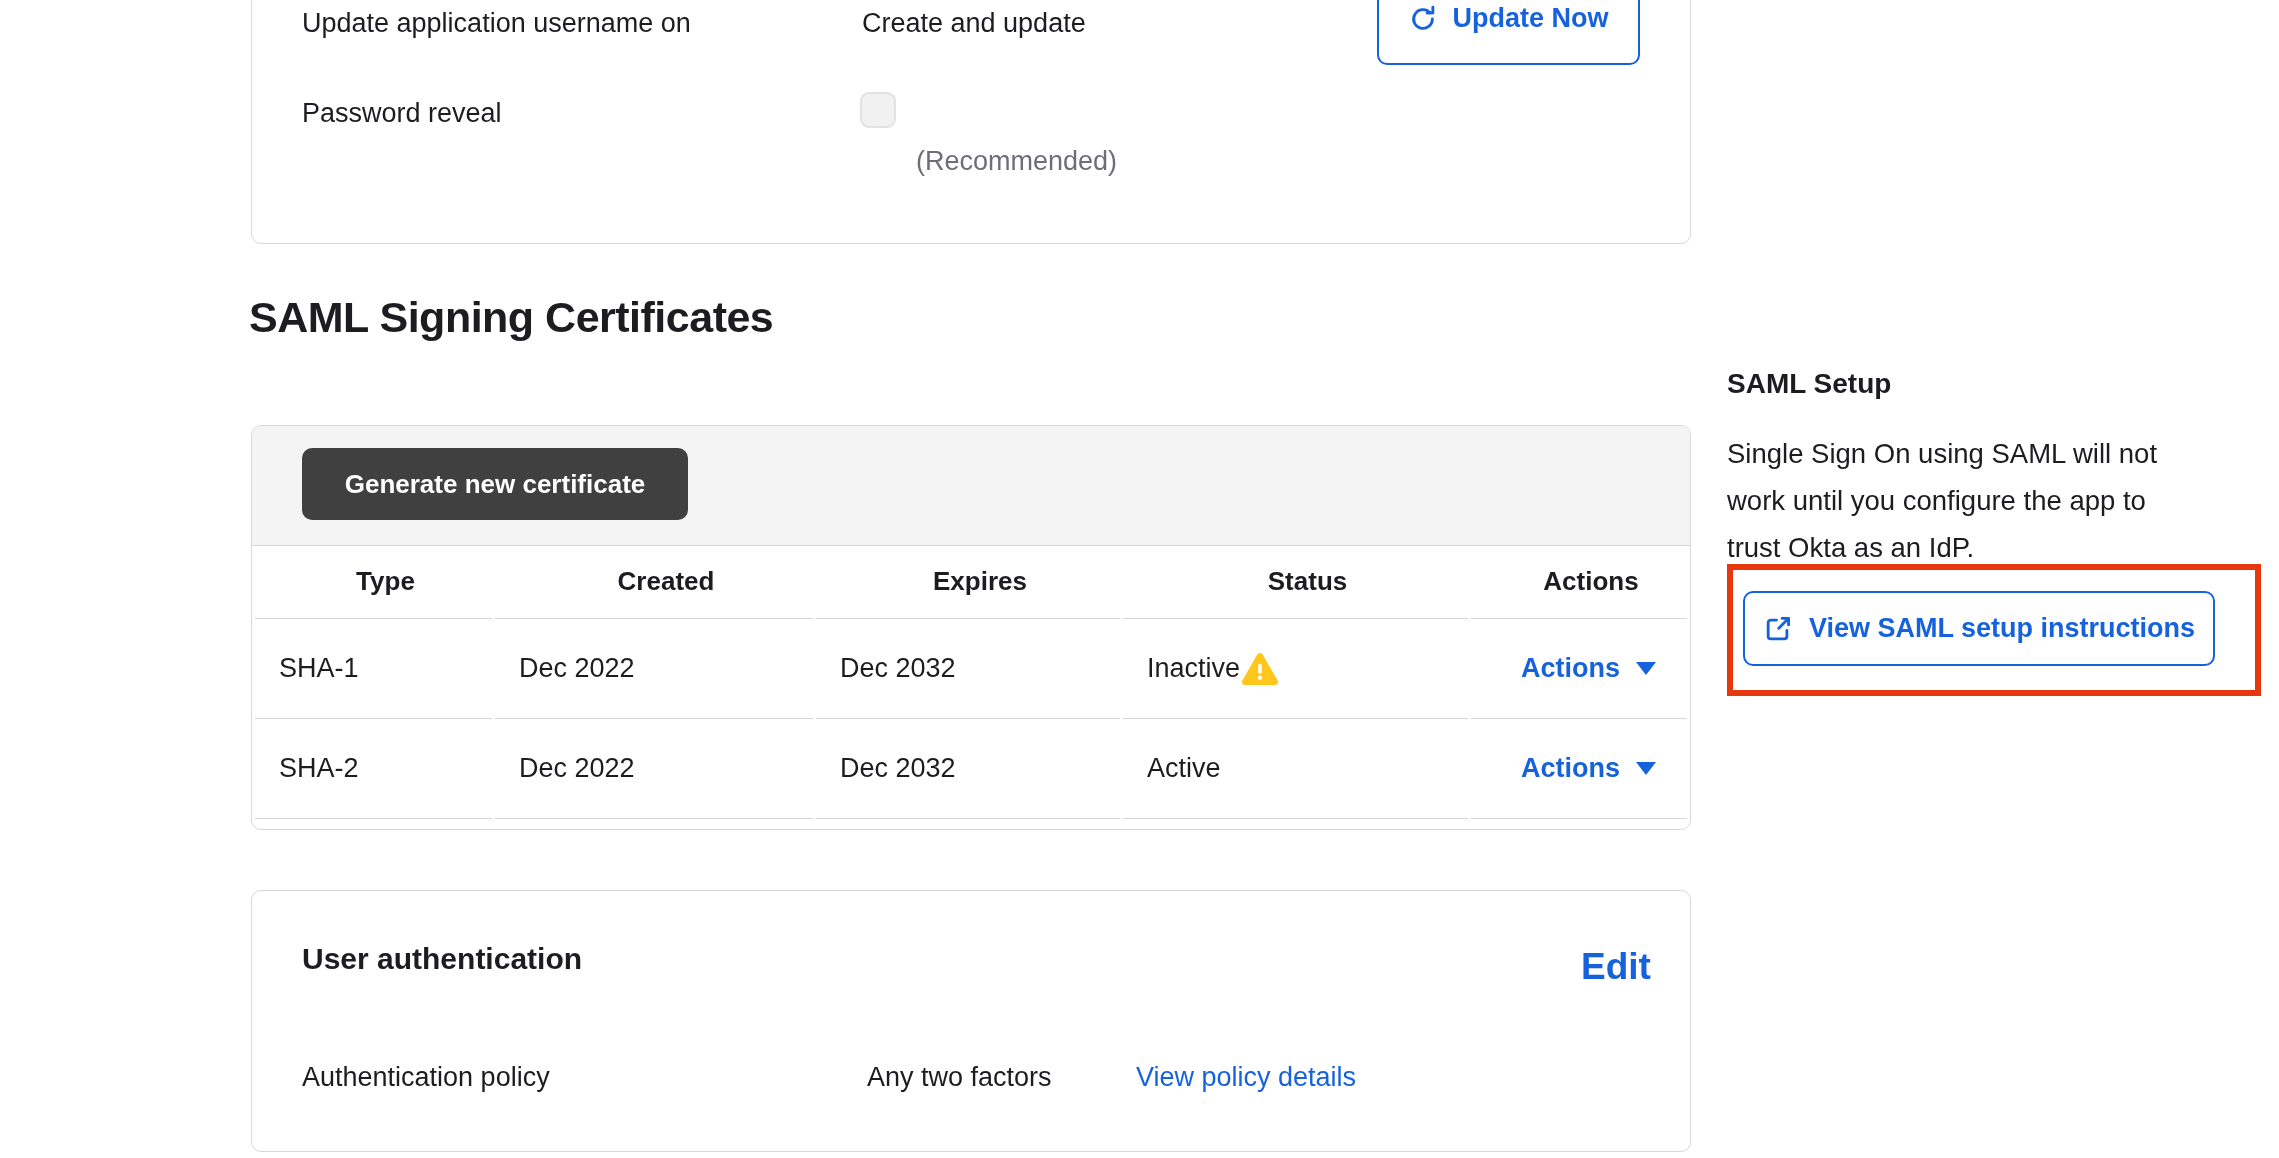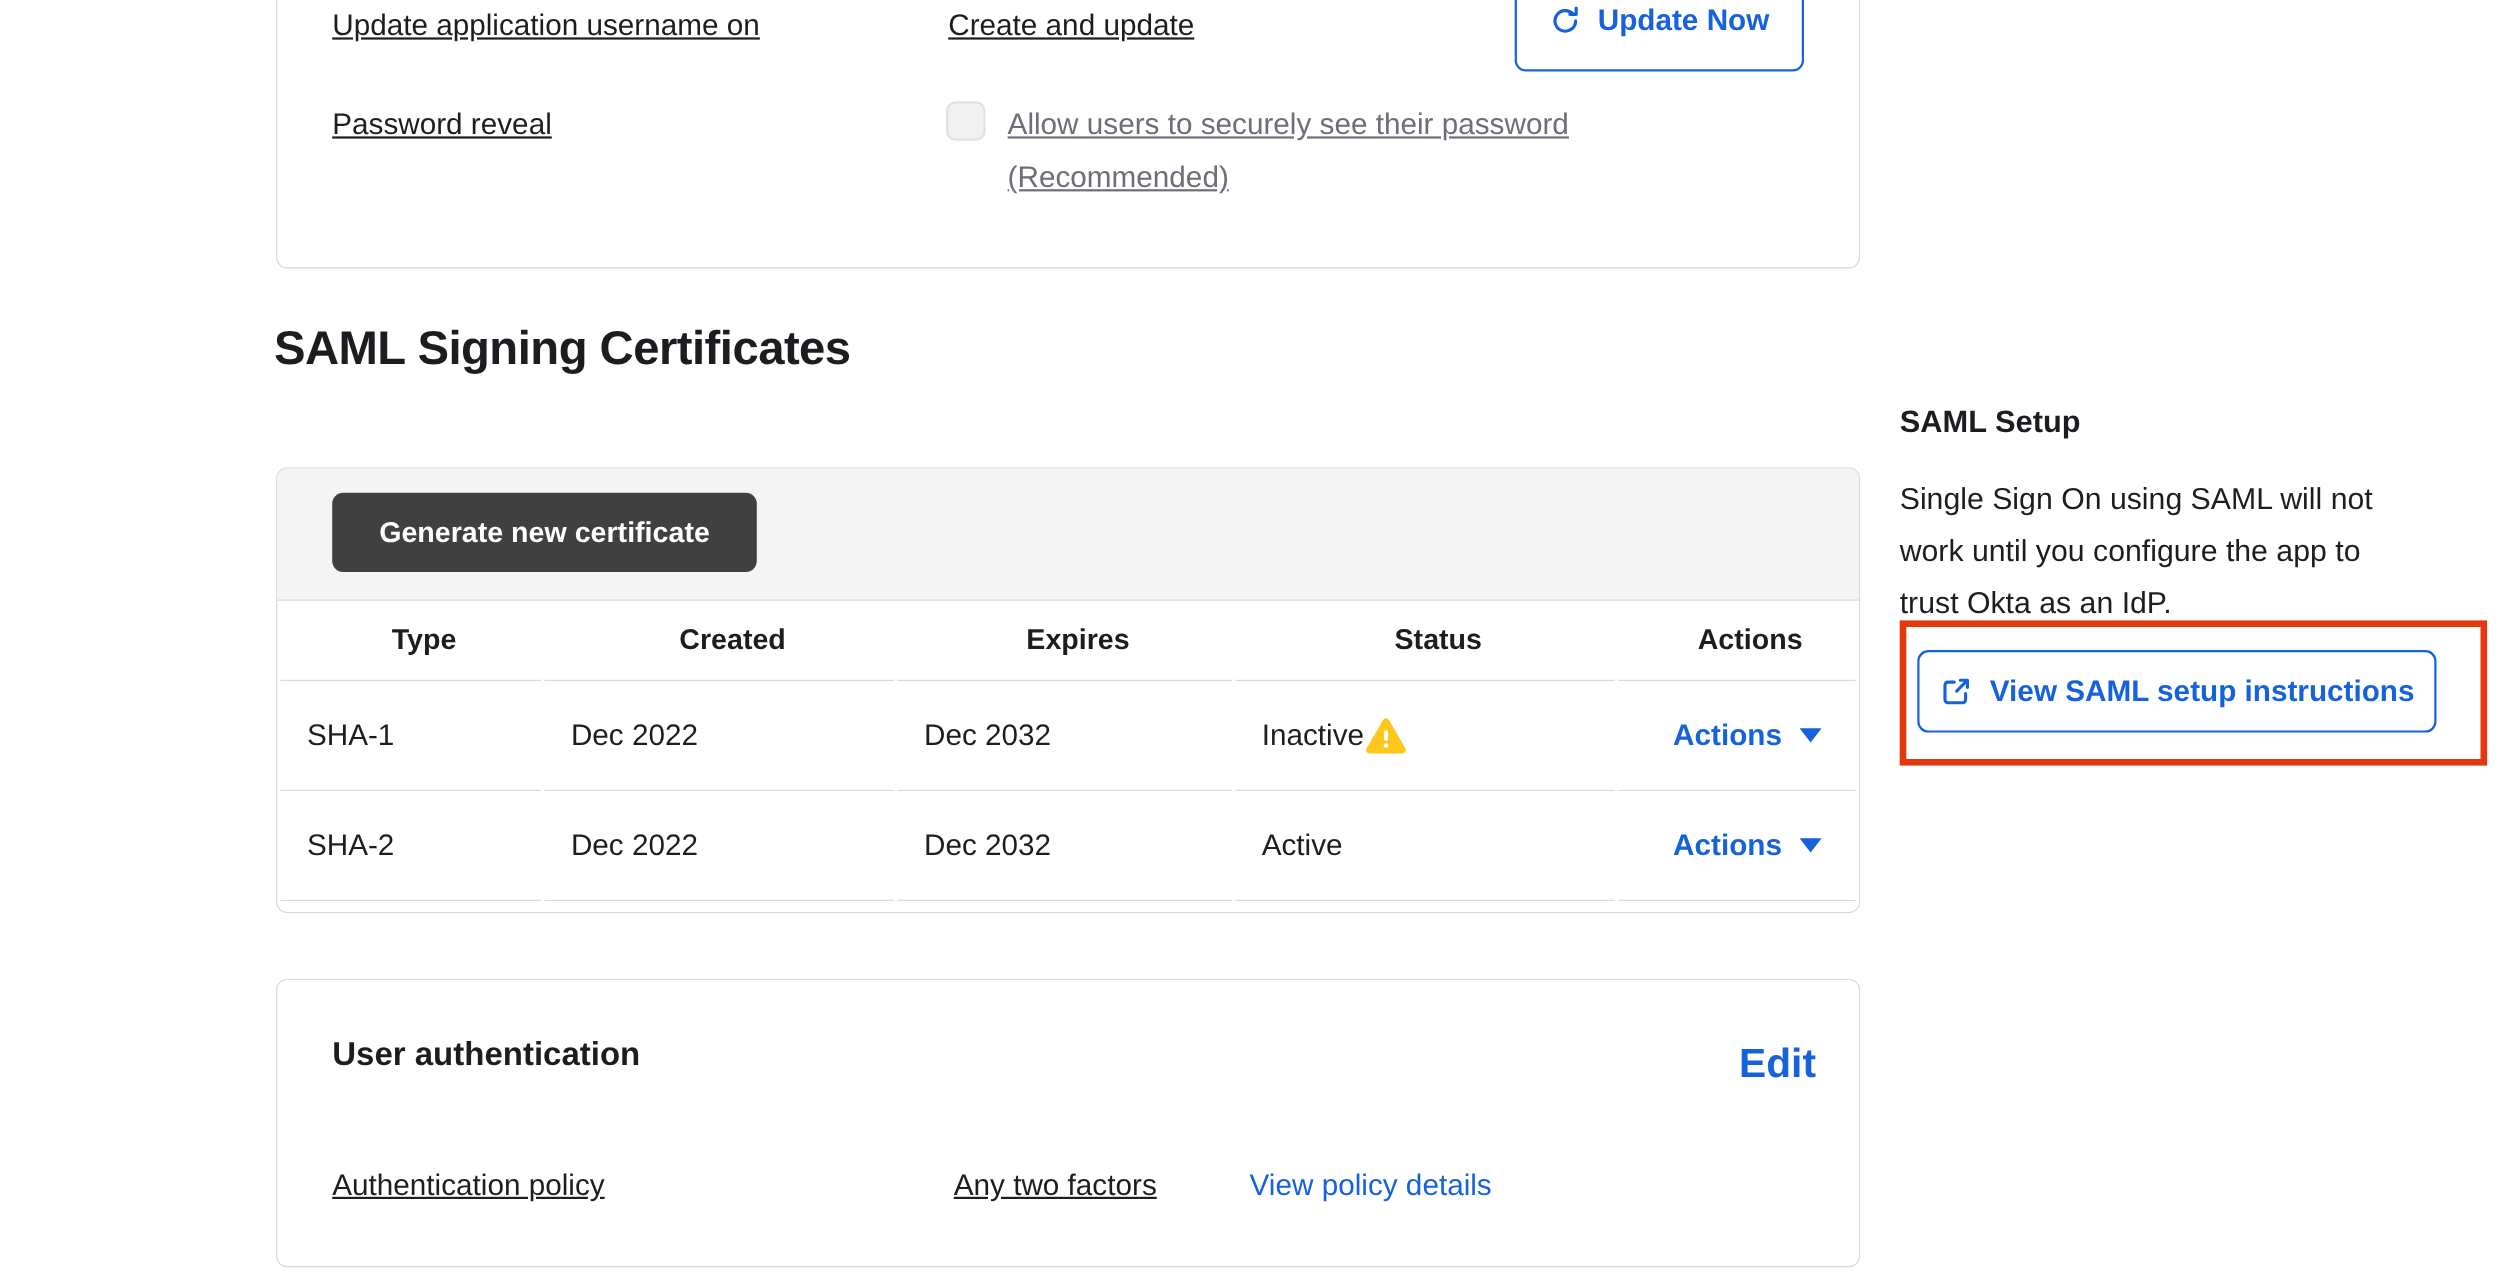--- a/index.html
+++ b/index.html
@@ -1,20 +1,20 @@
 <!DOCTYPE html>
 <html><head>
 <meta charset="utf-8">
 <style>
   html,body{margin:0;padding:0;background:#fff;}
   #canvas{position:relative;width:2279px;height:1158px;overflow:hidden;
           font-family:"Liberation Sans",sans-serif;color:#1d1d21;background:#fff;}
   .abs{position:absolute;}
   .card{position:absolute;background:#fff;border:1px solid #d8d8da;border-radius:10px;box-sizing:border-box;}
-  .lbl{font-size:27px;color:#1d1d21;white-space:nowrap;text-decoration:underline;}
+  .lbl{font-size:27px;color:#1d1d21;white-space:nowrap;}
   .muted{color:#6e6e78;}
 
   
   #card-app{left:251px;top:-62px;width:1440px;height:306px;}
   #lbl-username{left:302px;top:8px;}
   #val-username{left:862px;top:8px;}
   #btn-update-now{left:1377px;top:-28px;width:263px;height:93px;background:#fff;
      border:2.5px solid #1662dd;border-radius:10px;box-sizing:border-box;
      display:flex;align-items:center;justify-content:center;gap:14px;cursor:pointer;}
   #btn-update-now span{font-size:27px;font-weight:700;color:#1662dd;white-space:nowrap;}
@@ -76,21 +76,20 @@
   <div class="abs" id="btn-update-now">
     <svg width="30" height="30" viewBox="0 0 24 24">
       <path d="M19.5 12a7.5 7.5 0 1 1-2.05-5.15" fill="none" stroke="#1662dd" stroke-width="2.3" stroke-linecap="round"></path>
       <path d="M19.9 2.6v4.6h-4.6" fill="none" stroke="#1662dd" stroke-width="2.3" stroke-linecap="round" stroke-linejoin="round"></path>
     </svg>
     <span>Update Now</span>
   </div>
 
   <div class="abs lbl" id="lbl-password-reveal">Password reveal</div>
   <div class="abs" id="cb-password"></div>
-  <div class="abs lbl muted" id="cb-line1">Allow users to securely see their password</div>
   <div class="abs lbl muted" id="cb-line2">(Recommended)</div>
 
   <div class="abs" id="h1-certs">SAML Signing Certificates</div>
 
   <div class="card" id="card-certs">
     <div id="certs-grayhead"></div>
   </div>
 
   <button class="abs" id="btn-generate">Generate new certificate</button>
 

